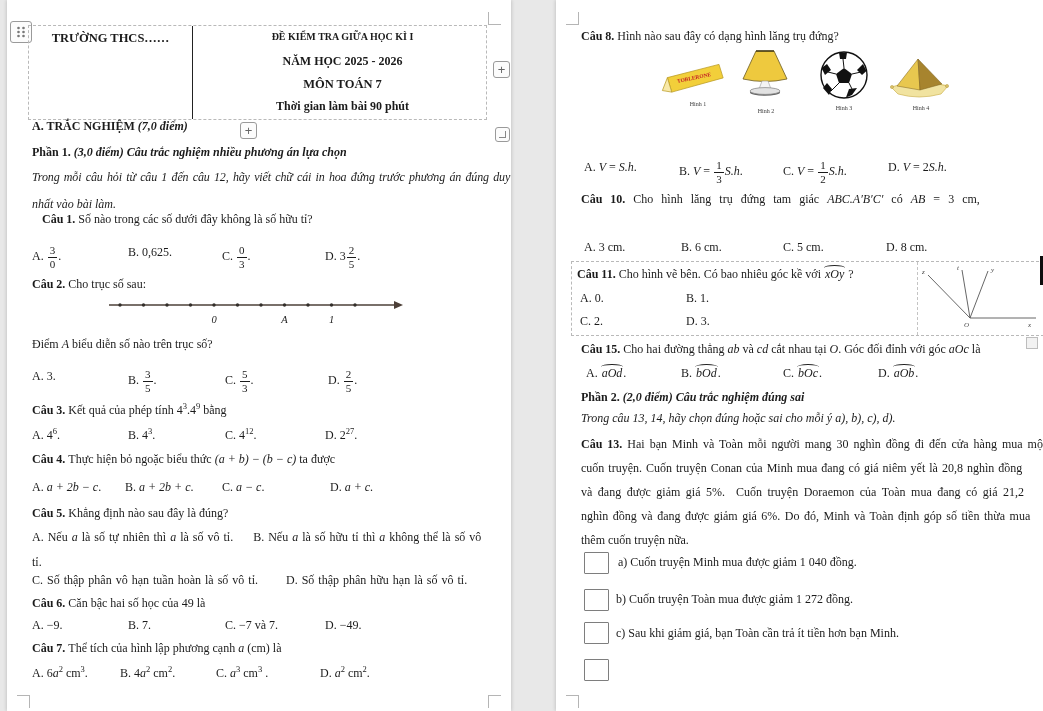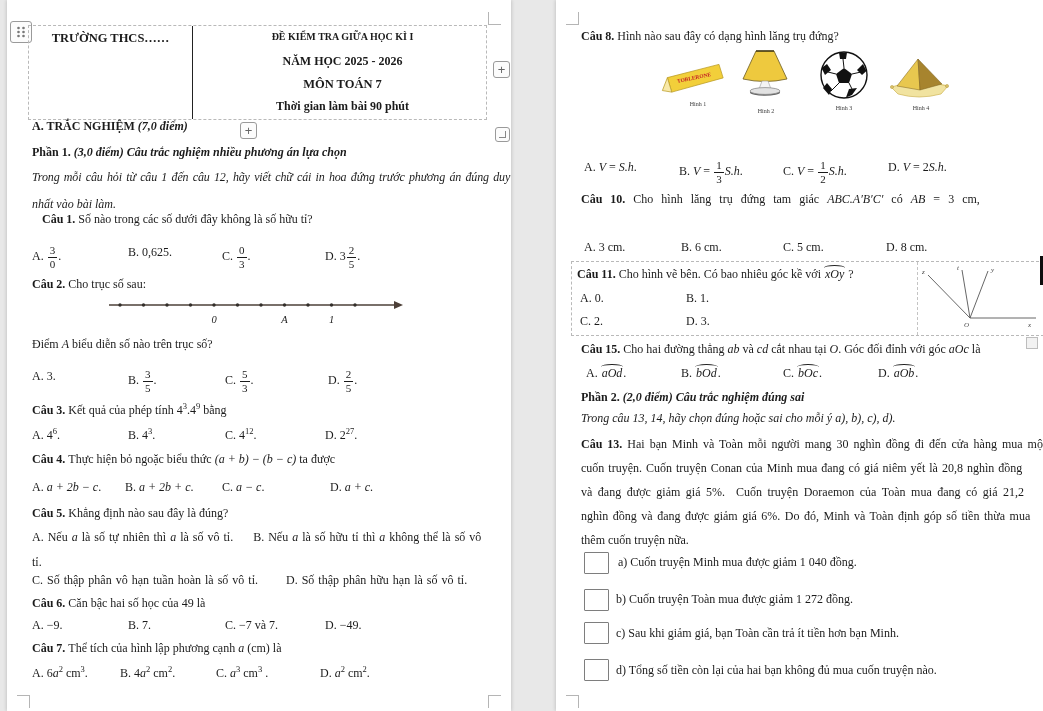--- a/index.html
+++ b/index.html
@@ -276,14 +276,13 @@
   <div class="cb" style="left:28px;top:552px"></div>
   <div class="tx" style="left:62px;top:555px"><span>a) Cuốn truyện Minh mua được giảm 1 040 đồng.</span></div>
 
   <div class="cb" style="left:28px;top:589px"></div>
   <div class="tx" style="left:60px;top:592px"><span>b) Cuốn truyện Toàn mua được giảm 1 272 đồng.</span></div>
 
   <div class="cb" style="left:28px;top:622px"></div>
   <div class="tx" style="left:60px;top:626px"><span>c) Sau khi giảm giá, bạn Toàn cần trả ít tiền hơn bạn Minh.</span></div>
 
   <div class="cb" style="left:28px;top:659px"></div>
-  <div class="tx" style="left:60px;top:663px"><span>d) Tổng số tiền còn lại của hai bạn không đủ mua cuốn truyện nào.</span></div>
 </div>
 
 </body></html>

